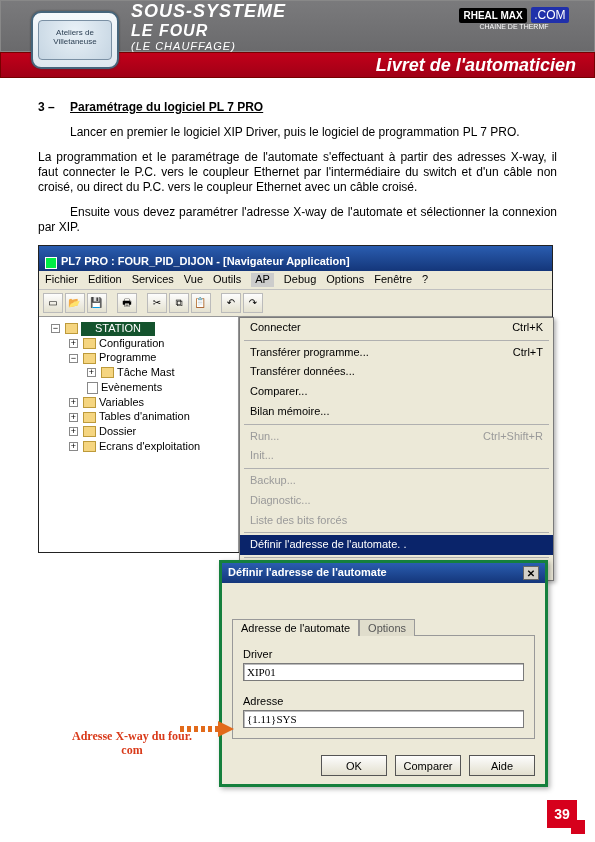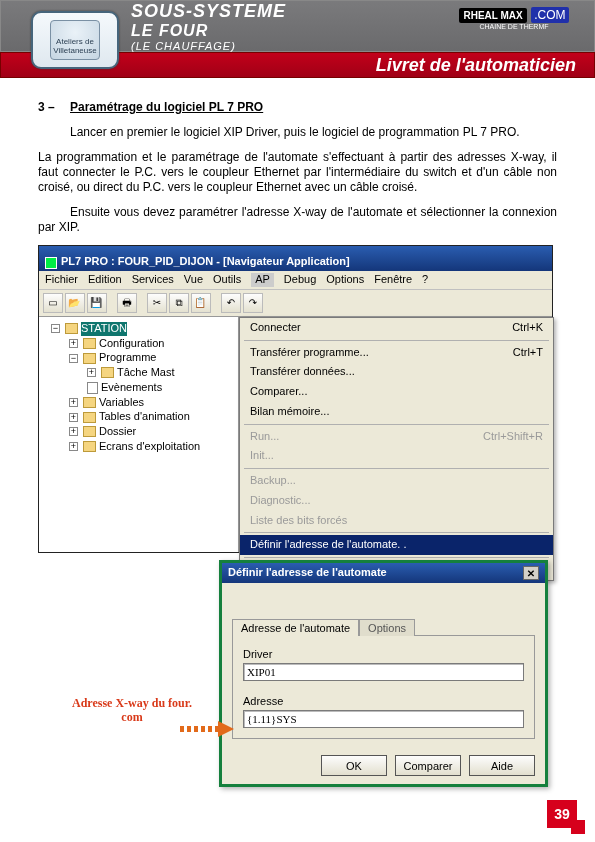--- a/index.html
+++ b/index.html
@@ -2,21 +2,21 @@
 <html><head>
 <meta charset="utf-8">
 <style>
   * { box-sizing: border-box; margin: 0; padding: 0; }
   body { width: 595px; height: 842px; background: #fff; font-family: Arial, sans-serif; position: relative; overflow: hidden; }
 
   
   .header { width: 595px; height: 86px; position: relative; }
   .header-band { height: 52px; background: linear-gradient(#7a7a7c,#6a6a6c); display: flex; align-items: center; padding-left: 130px; color: #fff; position: relative; border: 1px solid #888; }
   .logo-emblem { position: absolute; left: 30px; top: 10px; width: 88px; height: 58px; border: 2px solid #46657b; border-radius: 10px; background: linear-gradient(#f5f9fc,#dfe8ef); display:flex; align-items:center; justify-content:center; box-shadow: 0 0 2px #333;}
-  .logo-inner { width: 50px; height: 40px; border: 1px solid #7a90a4; border-radius: 4px; display:flex; align-items:flex-end; justify-content:center; font-size:8px; color:#2a3e52; text-align:center; padding-bottom:4px; background: radial-gradient(circle at 50% 30%, #eaf2f8, #c5d5e2); }
+  .logo-inner { width: 74px; height: 40px; border: 1px solid #7a90a4; border-radius: 4px; display:flex; align-items:flex-end; justify-content:center; font-size:8px; color:#2a3e52; text-align:center; padding-bottom:13px; background: radial-gradient(circle at 50% 30%, #eaf2f8, #c5d5e2); }
   .header-title1 { font-weight: bold; font-size: 18px; font-style: italic; letter-spacing: 1px; }
   .header-title2 { font-weight: bold; font-size: 16px; font-style: italic; letter-spacing: 1px; }
   .header-sub { font-size: 11px; font-style: italic; letter-spacing: 1px; }
   .header-right { position:absolute; right:6px; top:4px; width:148px; height:44px; text-align:center; }
   .realmax { background:#000; color:#fff; font-size:10px; font-weight:bold; padding:2px 4px; border-radius:2px; display:inline-block;}
   .com-badge{ background:#2030aa;color:#fff; font-size:12px;padding:1px 3px;border-radius:2px; display:inline-block;}
   .chaine { font-size:7px; color:#fff; display:block; }
   .red-bar { height: 26px; background: linear-gradient(#c2001a,#a00016); color:#fff; font-style: italic; font-weight: bold; font-size: 18px; display:flex; align-items:center; justify-content:flex-end; padding-right:18px; border:1px solid #700; }
 
   
@@ -38,21 +38,21 @@
   .app-body { display:flex; height: 235px; position:relative; }
   .tree-pane { width: 200px; border-right:1px solid #999; background:#fff; padding:4px; overflow:hidden; }
   .tree { font-size:11px; color:#000; }
   .tree .node { display:flex; align-items:center; gap:3px; margin:1px 0; }
   .tree .lvl1 { margin-left: 8px; }
   .tree .lvl2 { margin-left: 26px; }
   .tree .lvl3 { margin-left: 44px; }
   .exp { width:9px; height:9px; border:1px solid #888; display:inline-flex; align-items:center; justify-content:center; font-size:9px; line-height:1; margin-right:2px; background:#fff;}
   .folder { width:13px; height:11px; background:#f5d580; border:1px solid #bd9a3a; display:inline-block;}
   .fileic { width:11px; height:12px; background:#fff; border:1px solid #888; display:inline-block;}
-  .station { background:#0f766e; color:#fff; padding:0 0; display:inline-block; }
+  .station { background:#14532d; color:#fff; padding:0 14px; display:inline-block; }
   .dropdown { position:absolute; left:200px; top:0; width:315px; background:#ece9d8; border:1px solid #7a7a7a; box-shadow:2px 2px 4px rgba(0,0,0,.3); }
   .dropdown .mitem { padding:3px 10px; display:flex; justify-content:space-between; color:#000; }
   .dropdown .mitem.disabled { color:#9a9a9a; }
   .dropdown .msep { border-top:1px solid #b0b0b0; margin:2px 4px; }
   .dropdown .mitem.highlight { background:#0a246a; color:#fff; }
 
   
   .dialog { position:absolute; left:219px; top:560px; width:329px; border:3px solid #15803d; background:#ece9d8; font-family: Tahoma, Arial; font-size:11px; box-shadow:2px 2px 5px rgba(0,0,0,.3);}
   .dlg-title { background: linear-gradient(#2a5db0,#14367a); color:#fff; padding:3px 6px; font-weight:bold; display:flex; justify-content:space-between; }
   .dlg-close { width:16px; height:14px; background:#d4d0c8; border:1px solid #666; color:#000; font-size:10px; display:flex; align-items:center; justify-content:center; font-weight:bold;}
@@ -61,21 +61,21 @@
   .tab { border:1px solid #999; border-bottom:none; background:#ece9d8; padding:2px 8px; font-size:11px; }
   .tab.active { background:#ece9d8; position:relative; z-index:2; }
   .tab.inactive { background:#e0ddcc; color:#555; }
   .tabcontent { border:1px solid #999; padding:10px; margin-top:-1px; background:#ece9d8;}
   .dlg-label { display:block; margin:2px 0 3px 0; }
   .dlg-input { width: 100%; border:1px solid #7a7a7a; background:#fff; padding:2px 3px; font-family:Tahoma; font-size:11px; height:18px; box-shadow: inset 1px 1px 0 #bbb; }
   .dlg-buttons { display:flex; justify-content:flex-end; gap:8px; padding:8px 10px; }
   .dlg-btn { width:66px; height:21px; border:1px solid #555; background:linear-gradient(#fdfdfd,#e2dfce); font-size:11px; }
 
   
-  .annot { position:absolute; left:62px; top:697px; width:140px; text-align:center; color:#d93a1a; font-weight:bold; font-family: "Comic Sans MS", cursive; font-size:12px; line-height:1.15; }
+  .annot { position:absolute; left:62px; top:730px; width:140px; text-align:center; color:#d93a1a; font-weight:bold; font-family: "Comic Sans MS", cursive; font-size:12px; line-height:1.15; }
   .arrow { position:absolute; left:180px; top:722px; width:60px; height:14px; }
   .arrow .shaft { position:absolute; left:0; top:4px; width:40px; height:6px; background: repeating-linear-gradient(90deg,#e26a1a 0 4px, transparent 4px 7px); }
   .arrow .head { position:absolute; left:38px; top:-1px; width:0; height:0; border-left:16px solid #e26a1a; border-top:8px solid transparent; border-bottom:8px solid transparent; }
 
   
   .pagenum { position:absolute; right:18px; bottom:14px; width:30px; height:28px; background:#d6001c; color:#fff; font-weight:bold; font-size:14px; display:flex; align-items:center; justify-content:center; }
   .pagenum::after { content:""; position:absolute; right:-8px; bottom:-6px; width:14px; height:14px; background:#d6001c; }
 </style>
 </head>
 <body>

